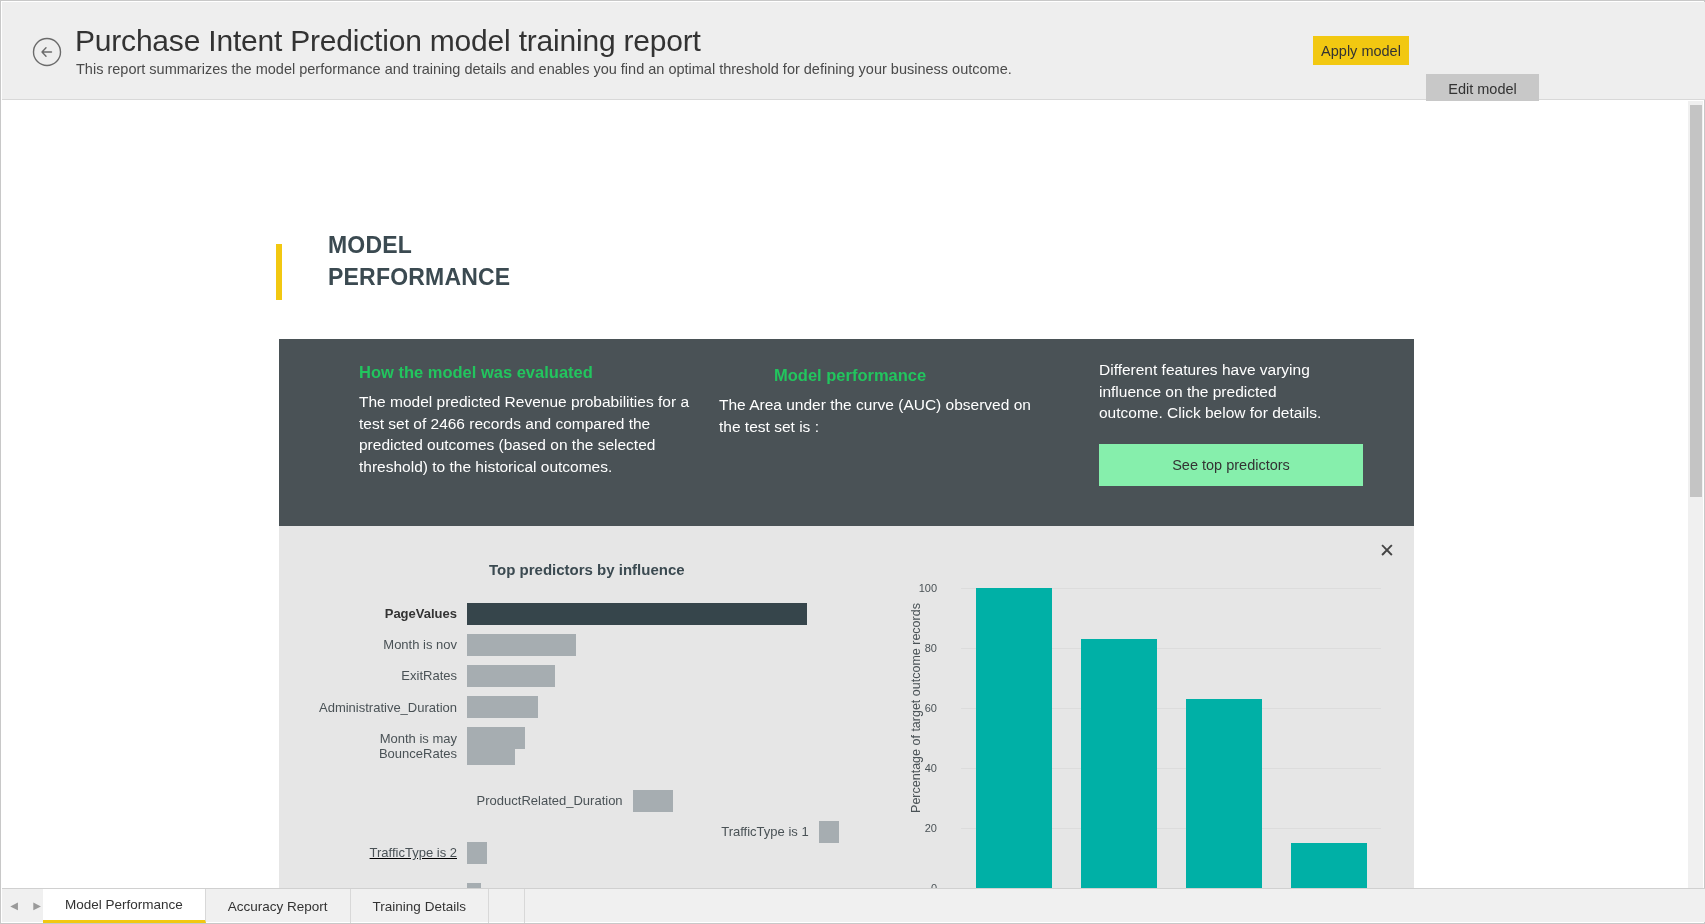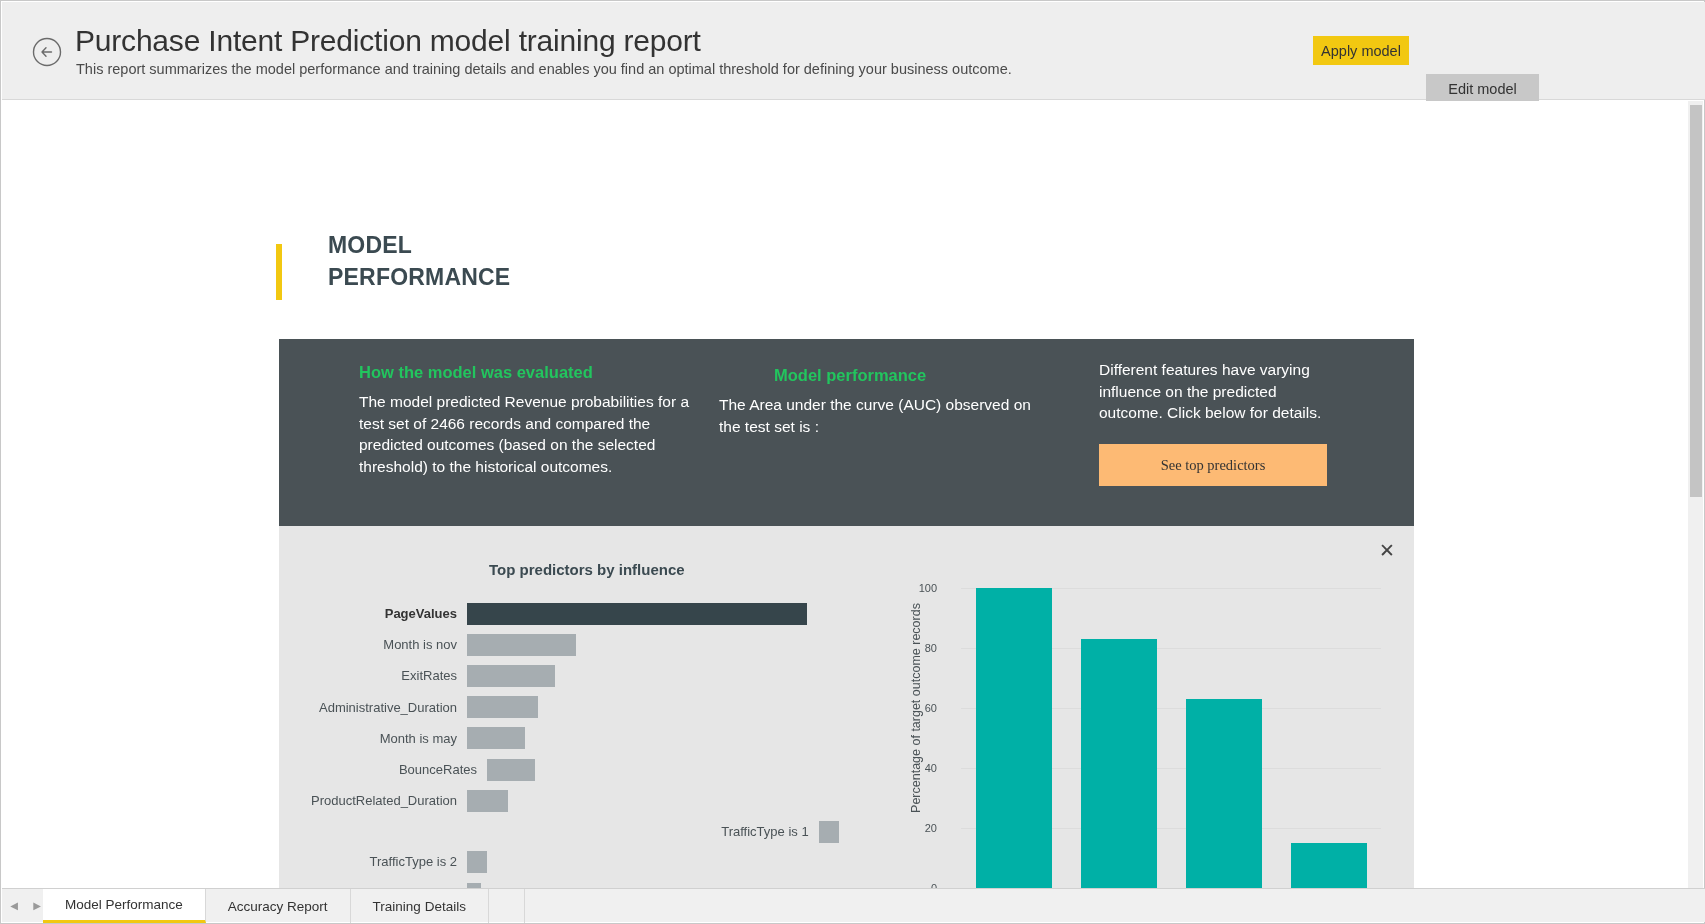--- a/index.html
+++ b/index.html
@@ -105,24 +105,24 @@
   #perf-head { left: 495px; top: 27px; }
   #perf-body { left: 440px; top: 55px; width: 330px; }
   .auc-value {
     position: absolute; left: 440px; top: 90px;
     width: 330px; text-align: center;
     color: #ffffff; font-size: 44px; font-weight: 300;
   }
   #feat-body { left: 820px; top: 20px; width: 225px; }
   .btn-predictors {
     position: absolute; left: 820px; top: 105px;
-    width: 228px; height: 42px;
-    background: #fdba74; color: #333333;
+    width: 264px; height: 42px;
+    background: #86efac; color: #333333;
     font-size: 14.5px; border: none; cursor: pointer;
-    font-family: Liberation Serif, serif;
+    font-family: Liberation Sans, sans-serif;
   }
 
   
   .light-panel {
     position: absolute; left: 277px; top: 425px;
     width: 1135px; height: 450px;
     background: #e6e6e6;
   }
   .close-x {
     position: absolute; right: 14px; top: 12px;
@@ -272,33 +272,33 @@
               <div class="hbar-bar" style="width: 88.4px;"></div>
             </div>
             <div class="hbar-row" style="top: 165.6px;">
               <div class="hbar-label">Administrative_Duration</div>
               <div class="hbar-bar" style="width: 71.4px;"></div>
             </div>
             <div class="hbar-row" style="top: 196.8px;">
               <div class="hbar-label">Month is may</div>
               <div class="hbar-bar" style="width: 57.8px;"></div>
             </div>
-            <div class="hbar-row" style="top: 228px; padding-left: 20px;">
+            <div class="hbar-row" style="top: 212px;">
               <div class="hbar-label">BounceRates</div>
               <div class="hbar-bar" style="width: 47.6px;"></div>
             </div>
-            <div class="hbar-row" style="top: 259.2px;">
+            <div class="hbar-row" style="top: 259.2px; justify-content: center;">
               <div class="hbar-label">ProductRelated_Duration</div>
               <div class="hbar-bar" style="width: 40.8px;"></div>
             </div>
             <div class="hbar-row" style="top: 290.4px; justify-content: flex-end;">
               <div class="hbar-label">TrafficType is 1</div>
               <div class="hbar-bar" style="width: 20.4px;"></div>
             </div>
-            <div class="hbar-row" style="top: 320px;">
+            <div class="hbar-row" style="top: 311px; text-decoration: underline;">
               <div class="hbar-label">TrafficType is 2</div>
               <div class="hbar-bar" style="width: 20.4px;"></div>
             </div>
             <div class="hbar-row" style="top: 352.8px;">
               <div class="hbar-label">Month is mar</div>
               <div class="hbar-bar" style="width: 13.6px;"></div>
             </div>
           </div>
       </div>
 

